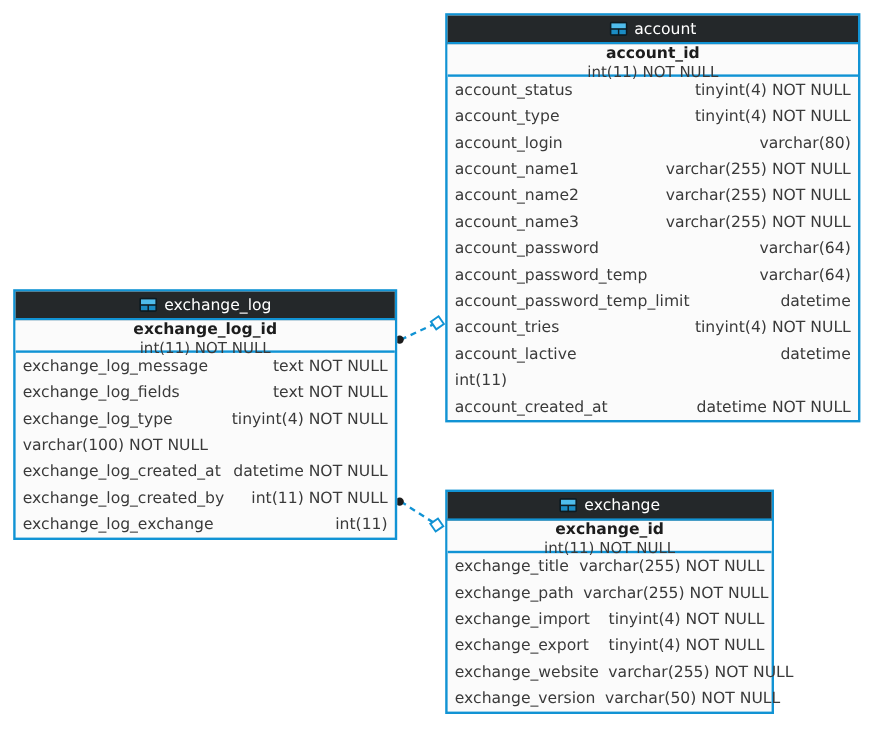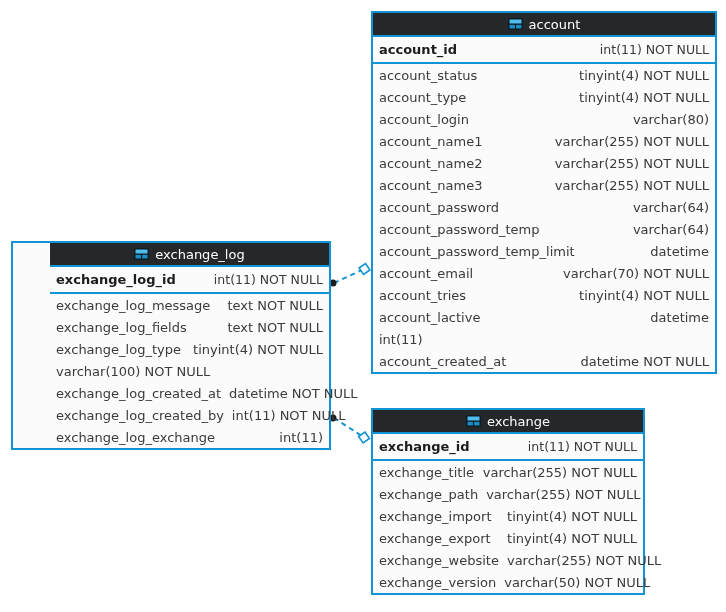--- a/index.html
+++ b/index.html
@@ -32,20 +32,21 @@
     color: #ffffff;
     font-size: 13px;
   }
   .tbl-icon { display: inline-flex; align-items: center; }
   .pk-row {
     height: 27px;
     border-bottom: 2px solid var(--blue);
     display: flex; align-items: center; justify-content: space-between;
     padding: 0 6px;
     background: var(--row-bg);
+    flex-direction: column;
   }
   .pk-row .col-name {
     font-weight: bold;
     font-size: 13px;
     color: var(--pk-text);
   }
   .pk-row .col-type { font-size: 12.5px; color: var(--row-text); }
   .col-row {
     height: 22px;
     display: flex; align-items: center; justify-content: space-between;
@@ -61,21 +62,21 @@
     stroke: var(--blue);
     stroke-width: 2;
     stroke-dasharray: 5 4;
     fill: none;
   }
   .rel-dot { fill: #1c1c1c; }
   .rel-diamond { fill: #ffffff; stroke: var(--blue); stroke-width: 1.6; }
 
   
   #table-account      { left: 371px; top: 11px;  width: 346px; }
-  #table-exchange-log { left: 11px;  top: 241px; width: 320px; padding-left: 37px; }
+  #table-exchange-log { left: 11px;  top: 241px; width: 320px; }
   #table-exchange     { left: 371px; top: 408px; width: 274px; }
 </style>
 </head>
 <body>
 
 <div class="canvas">
 
   <svg class="connectors" width="726" height="612">
     <g class="rel">
       <line class="rel-line" x1="334" y1="283" x2="362" y2="270"></line>
@@ -136,24 +137,20 @@
         </div>
       <div class="col-row">
           <span class="col-name">account_password_temp</span>
           <span class="col-type">varchar(64)</span>
         </div>
       <div class="col-row">
           <span class="col-name">account_password_temp_limit</span>
           <span class="col-type">datetime</span>
         </div>
       <div class="col-row">
-          <span class="col-name">account_email</span>
-          <span class="col-type">varchar(70) NOT NULL</span>
-        </div>
-      <div class="col-row">
           <span class="col-name">account_tries</span>
           <span class="col-type">tinyint(4) NOT NULL</span>
         </div>
       <div class="col-row">
           <span class="col-name">account_lactive</span>
           <span class="col-type">datetime</span>
         </div>
       <div class="col-row">
           <span class="col-type">int(11)</span>
         </div>

